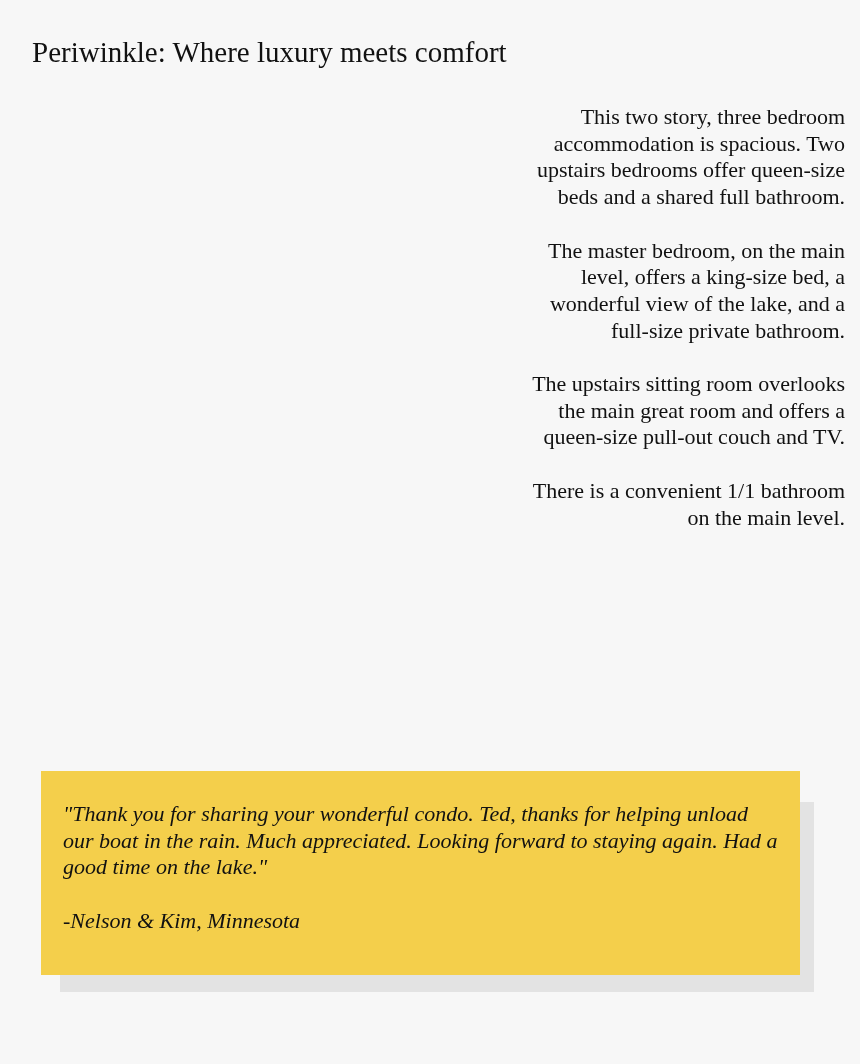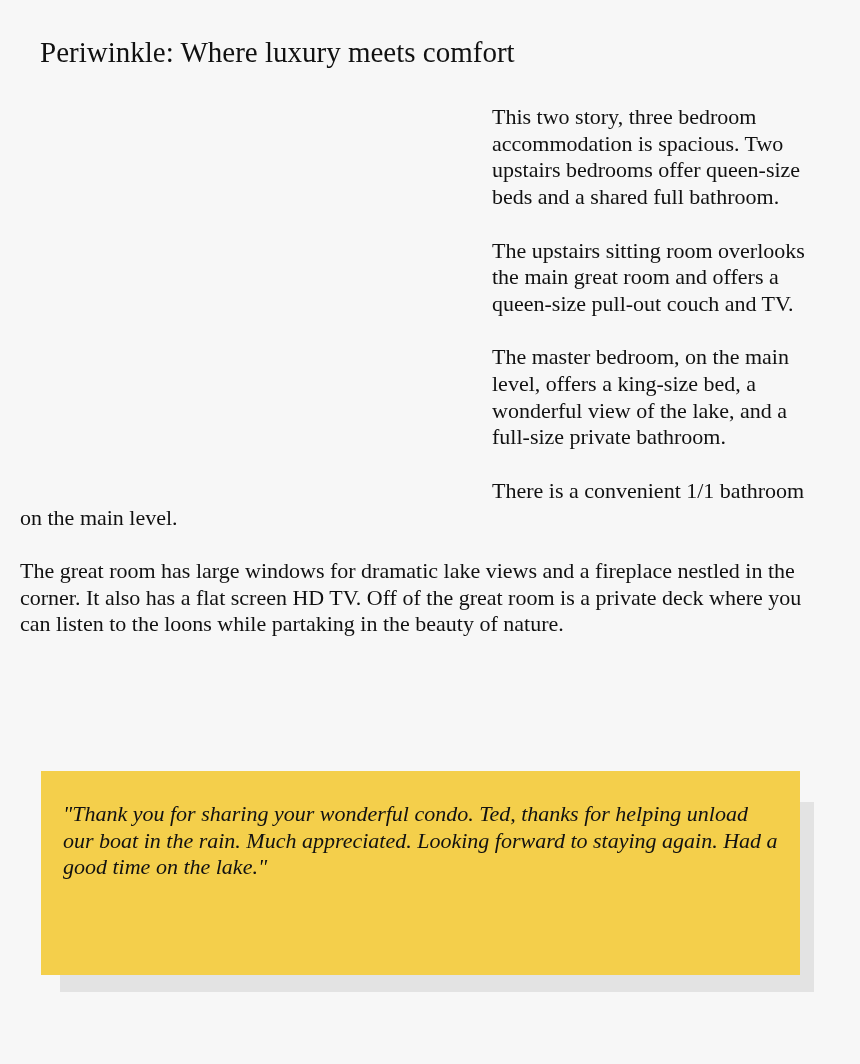--- a/index.html
+++ b/index.html
@@ -5,27 +5,27 @@
     html, body { margin: 0; padding: 0; }
     body {
       width: 860px; height: 1064px;
       background: #f7f7f7;
       font-family: "Liberation Serif", serif;
       color: #111;
       position: relative;
       overflow: hidden;
     }
     .title {
-      position: absolute; left: 40px; top: 34px;
+      position: absolute; left: 32px; top: 34px;
       font-size: 29px; line-height: 36px; margin: 0; font-weight: normal;
       white-space: nowrap;
     }
     .content {
-      position: absolute; left: 20px; top: 104px; width: 805px;
-      font-size: 22px; line-height: 26.7px;
+      position: absolute; left: 40px; top: 104px; width: 805px;
+      font-size: 22px; line-height: 26.7px; text-align: right;
     }
     .photo-placeholder {
       float: left; width: 472px; height: 374px;
     }
     .content p { margin: 0 0 26.7px 0; }
     .testimonial-wrap {
       position: absolute; left: 41px; top: 771px; width: 773px; height: 221px;
     }
     .shadow {
       position: absolute; left: 19px; top: 31px; width: 754px; height: 190px;
@@ -40,24 +40,24 @@
     .testimonial p { margin: 0 0 26.7px 0; }
   </style>
 </head>
 <body>
 
 <h1 class="title">Periwinkle:  Where luxury meets comfort</h1>
 
 <div class="content">
   <div class="photo-placeholder"></div>
   <p>This two story, three bedroom accommodation is spacious. Two upstairs bedrooms offer queen-size beds and a shared full bathroom.</p>
+  <p>The master bedroom, on the main level, offers a king-size bed, a wonderful view of the lake, and a full-size private bathroom.</p>
   <p>The upstairs sitting room overlooks the main great room and offers a queen-size pull-out couch and TV.</p>
-  <p>The master bedroom, on the main level, offers a king-size bed, a wonderful view of the lake, and a full-size private bathroom.</p>
   <p>There is a convenient 1/1 bathroom on the main level.</p>
-  <p>The great room has large windows for dramatic lake views and a fireplace nestled in the corner.  It also has a flat screen HD TV.  Off of the great room is a private deck where you can listen to the loons while partaking in the beauty of nature.</p>
 </div>
 
 <div class="testimonial-wrap">
   <div class="shadow"></div>
   <div class="testimonial">
     <p>"Thank you for sharing your wonderful condo. Ted, thanks for helping unload our boat in the rain. Much appreciated. Looking forward to staying again. Had a good time on the lake."</p>
+    <p>-Nelson &amp; Kim, Minnesota</p>
   </div>
 </div>
 
 </body></html>

